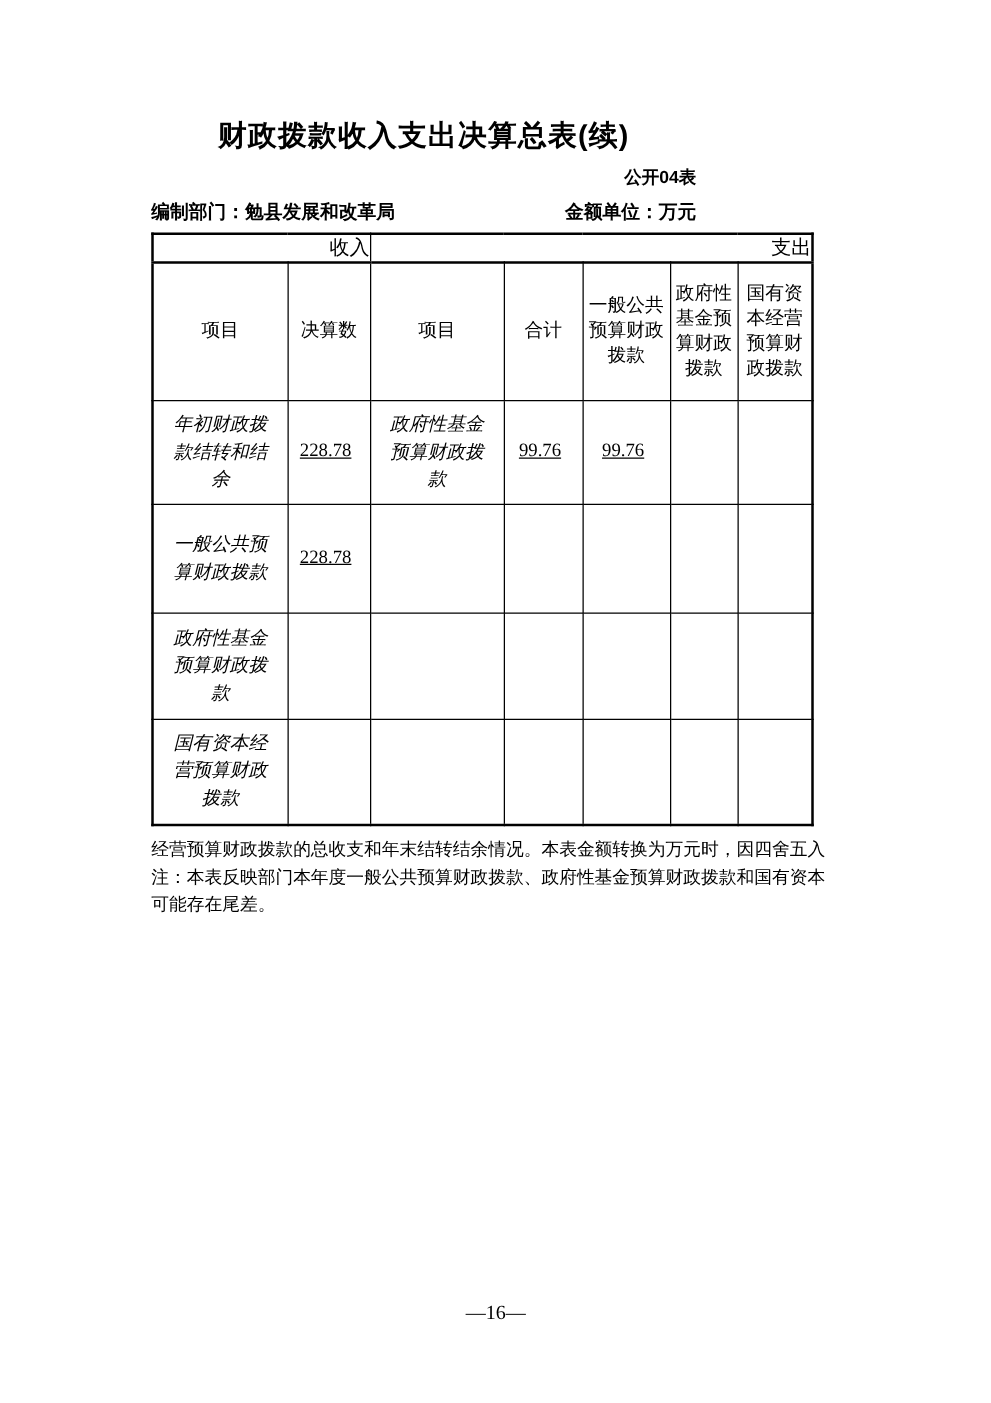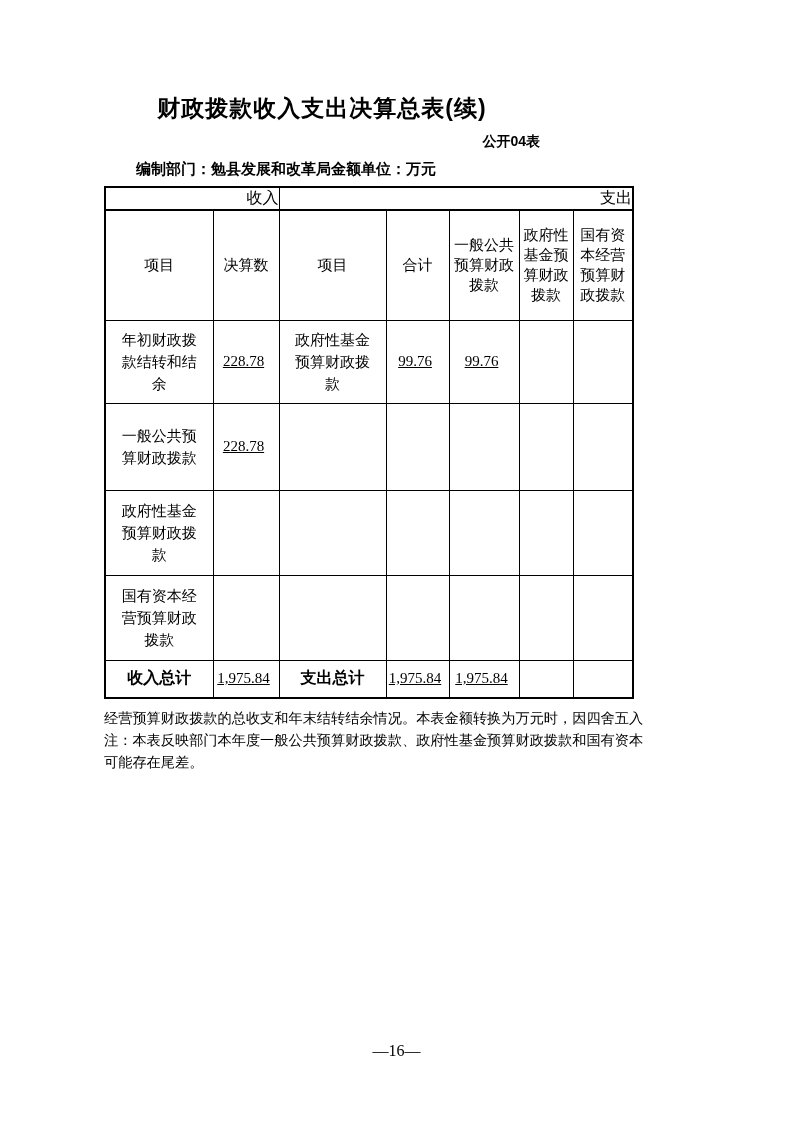--- a/index.html
+++ b/index.html
@@ -5,21 +5,21 @@
   * { margin: 0; padding: 0; box-sizing: border-box; }
   html, body { background: #ffffff; }
   body {
     width: 793px; height: 1122px;
     position: relative;
     font-family: "Liberation Serif", "DejaVu Serif", serif;
     color: #000;
   }
   .content {
     position: absolute;
-    left: 104px; top: 0;
+    left: 121px; top: 0;
     width: 436px;
   }
   .doc-title {
     margin-top: 93px;
     text-align: center;
     font-size: 23px;
     font-weight: 700;
     letter-spacing: 1px;
     line-height: 30px;
     font-family: "Liberation Sans", "DejaVu Sans", sans-serif;
@@ -28,24 +28,24 @@
     margin-top: 10px;
     text-align: right;
     font-size: 14px;
     font-weight: 700;
     font-family: "Liberation Sans", "DejaVu Sans", sans-serif;
   }
   .meta-row {
     margin-top: 9px;
     margin-bottom: 7px;
     display: flex;
+    justify-content: space-between;
     font-size: 15px;
     font-weight: 700;
     font-family: "Liberation Sans", "DejaVu Sans", sans-serif;
-    margin-left: 32px;
   }
   table.fin {
     width: 528px;
     table-layout: fixed;
     border-collapse: collapse;
     border: 2px solid #000;
   }
   table.fin td {
     border: 1px solid #000;
     text-align: center;
@@ -55,21 +55,21 @@
   }
   tr.h1 { height: 22px; }
   tr.h1 td { font-size: 16px; border-bottom: 2px solid #000; text-align: right; }
   tr.h2 { height: 110px; }
   tr.h2 td { padding: 0 2px; line-height: 20px; }
   tr.r1 { height: 83px; }
   tr.r2 { height: 87px; }
   tr.r3 { height: 85px; }
   tr.r4 { height: 85px; }
   tr.rt { height: 38px; }
-  td.label { padding: 0 9px; line-height: 22px; }
+  td.label { padding: 0 9px; line-height: 22px; font-style: italic; }
   td.num { text-align: right; padding-right: 5px; text-decoration: underline; }
   td.secdiv { border-right: 2px solid #000; }
   tr.rt td.tlabel {
     font-weight: 700;
     font-size: 16px;
     font-family: "Liberation Sans", "DejaVu Sans", sans-serif;
   }
   .note {
     margin-top: 8px;
     font-size: 14.2px;
@@ -157,29 +157,20 @@
       <tr class="r4">
         <td class="label">国有资本经营预算财政拨款</td>
         <td class="num secdiv"></td>
         <td class="label"></td>
         <td class="num"></td>
         <td class="num"></td>
         <td class="num"></td>
         <td class="num"></td>
       </tr>
 
-      <tr class="rt">
-        <td class="tlabel">收入总计</td>
-        <td class="num secdiv">1,975.84</td>
-        <td class="tlabel">支出总计</td>
-        <td class="num">1,975.84</td>
-        <td class="num">1,975.84</td>
-        <td class="num"></td>
-        <td class="num"></td>
-      </tr>
     </tbody>
   </table>
 
   <div class="note">
     <div>经营预算财政拨款的总收支和年末结转结余情况。本表金额转换为万元时，因四舍五入</div>
     <div>注：本表反映部门本年度一般公共预算财政拨款、政府性基金预算财政拨款和国有资本</div>
     <div>可能存在尾差。</div>
   </div>
 
 </div>

